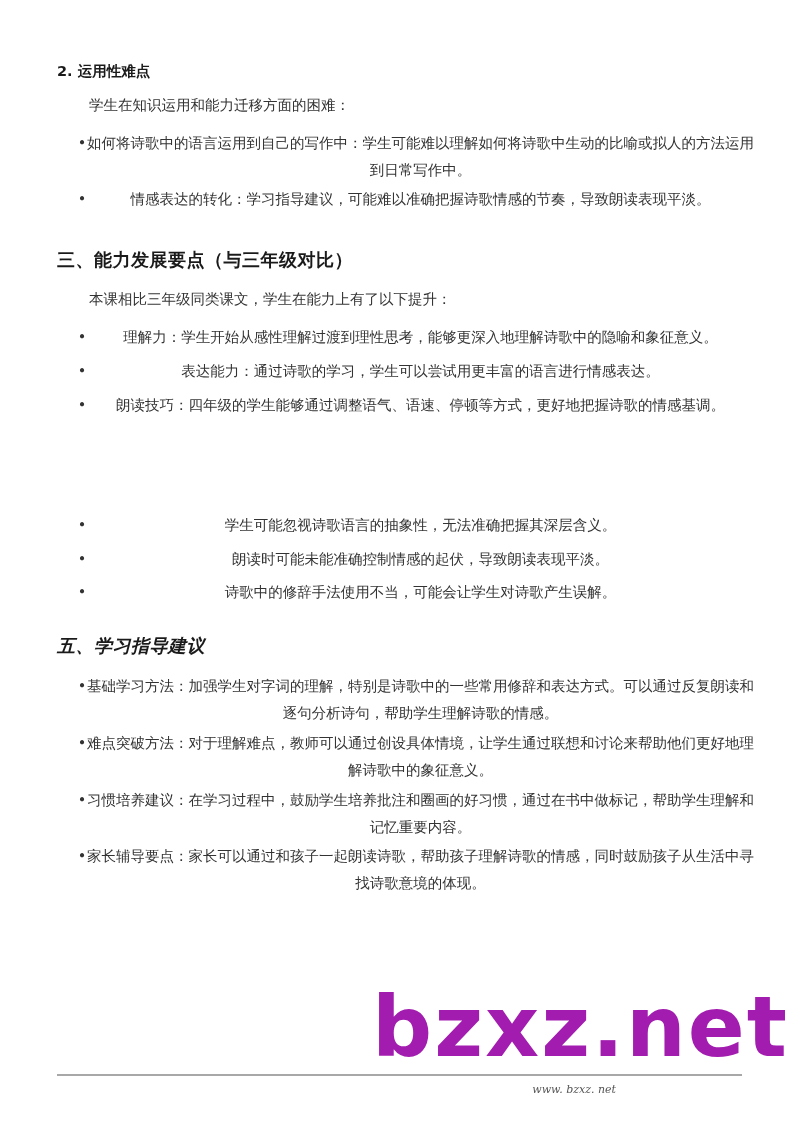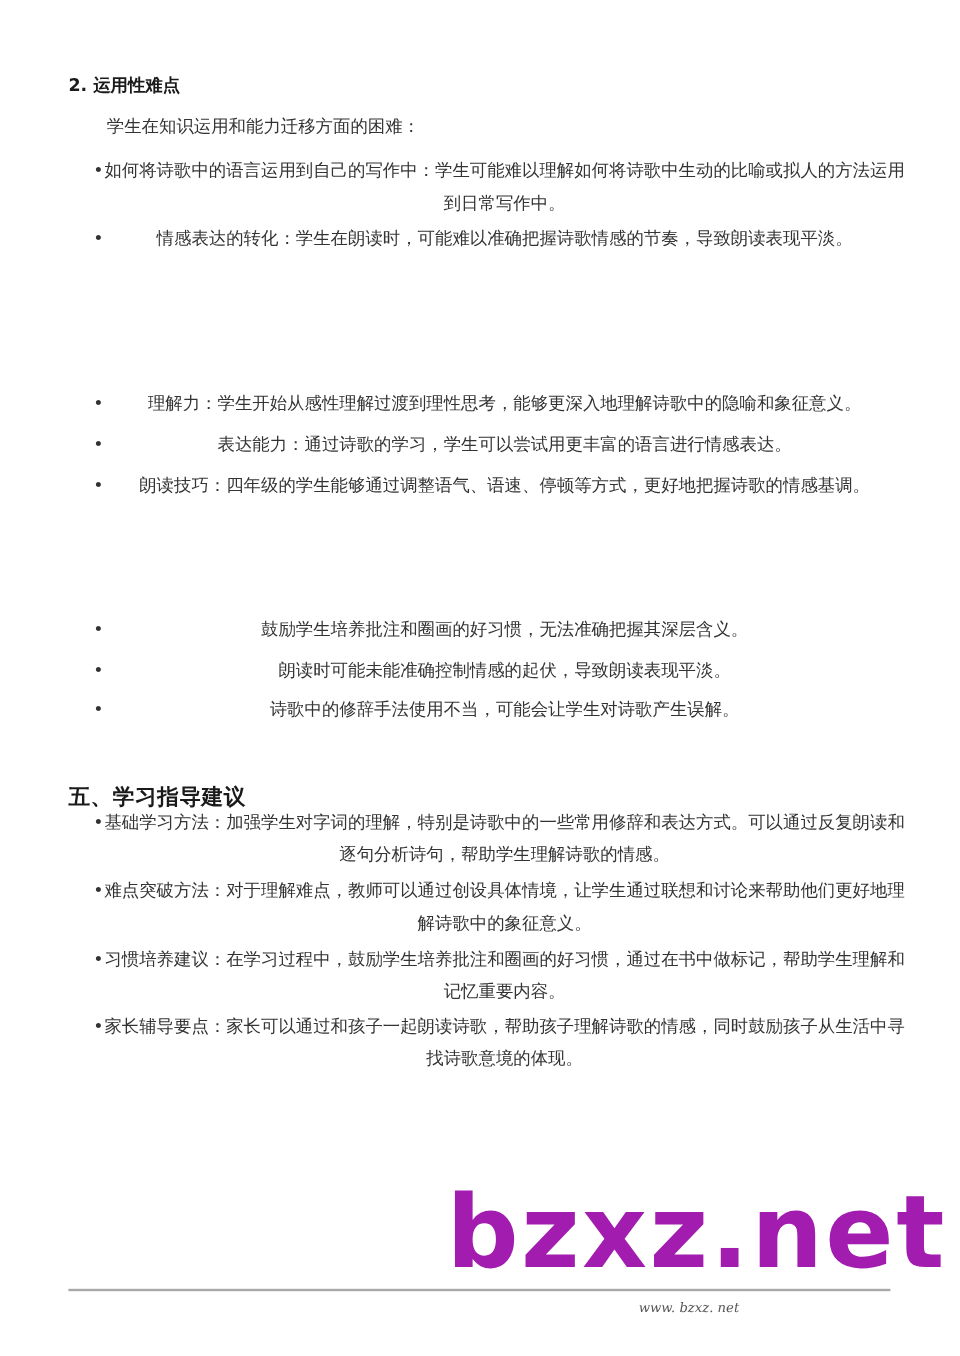--- a/index.html
+++ b/index.html
@@ -26,50 +26,52 @@
 <div class="page">
 
   <div class="h3" style="top:62px;">2. 运用性难点</div>
   <div class="intro" style="top:96px;">学生在知识运用和能力迁移方面的困难：</div>
   <div class="bullet" style="top:130px;">
     <span class="dot">•</span>
     <span class="txt">如何将诗歌中的语言运用到自己的写作中：学生可能难以理解如何将诗歌中生动的比喻或拟人的方法运用到日常写作中。</span>
   </div>
   <div class="bullet" style="top:186px;">
     <span class="dot">•</span>
-    <span class="txt">情感表达的转化：学生在朗读时，可能难以准确把握诗歌情感的节奏，导致朗读表现平淡。</span>
+    <span class="txt">情感表达的转化：学习指导建议，可能难以准确把握诗歌情感的节奏，导致朗读表现平淡。</span>
   </div>
 
+  <div class="h2" style="top:248px;">三、能力发展要点（与三年级对比）</div>
+  <div class="intro" style="top:290px;">本课相比三年级同类课文，学生在能力上有了以下提升：</div>
   <div class="bullet" style="top:324px;">
     <span class="dot">•</span>
     <span class="txt">理解力：学生开始从感性理解过渡到理性思考，能够更深入地理解诗歌中的隐喻和象征意义。</span>
   </div>
   <div class="bullet" style="top:358px;">
     <span class="dot">•</span>
     <span class="txt">表达能力：通过诗歌的学习，学生可以尝试用更丰富的语言进行情感表达。</span>
   </div>
   <div class="bullet" style="top:392px;">
     <span class="dot">•</span>
     <span class="txt">朗读技巧：四年级的学生能够通过调整语气、语速、停顿等方式，更好地把握诗歌的情感基调。</span>
   </div>
 
   <div class="bullet" style="top:512px;">
     <span class="dot">•</span>
-    <span class="txt">鼓励学生培养批注和圈画的好习惯，无法准确把握其深层含义。</span>
+    <span class="txt">学生可能忽视诗歌语言的抽象性，无法准确把握其深层含义。</span>
   </div>
   <div class="bullet" style="top:546px;">
     <span class="dot">•</span>
     <span class="txt">朗读时可能未能准确控制情感的起伏，导致朗读表现平淡。</span>
   </div>
   <div class="bullet" style="top:579px;">
     <span class="dot">•</span>
     <span class="txt">诗歌中的修辞手法使用不当，可能会让学生对诗歌产生误解。</span>
   </div>
 
-  <div class="h2" style="top:652px;">五、学习指导建议</div>
+  <div class="h2" style="top:634px;font-style:italic;">五、学习指导建议</div>
   <div class="bullet" style="top:673px;">
     <span class="dot">•</span>
     <span class="txt">基础学习方法：加强学生对字词的理解，特别是诗歌中的一些常用修辞和表达方式。可以通过反复朗读和逐句分析诗句，帮助学生理解诗歌的情感。</span>
   </div>
   <div class="bullet" style="top:730px;">
     <span class="dot">•</span>
     <span class="txt">难点突破方法：对于理解难点，教师可以通过创设具体情境，让学生通过联想和讨论来帮助他们更好地理解诗歌中的象征意义。</span>
   </div>
   <div class="bullet" style="top:787px;">
     <span class="dot">•</span>

